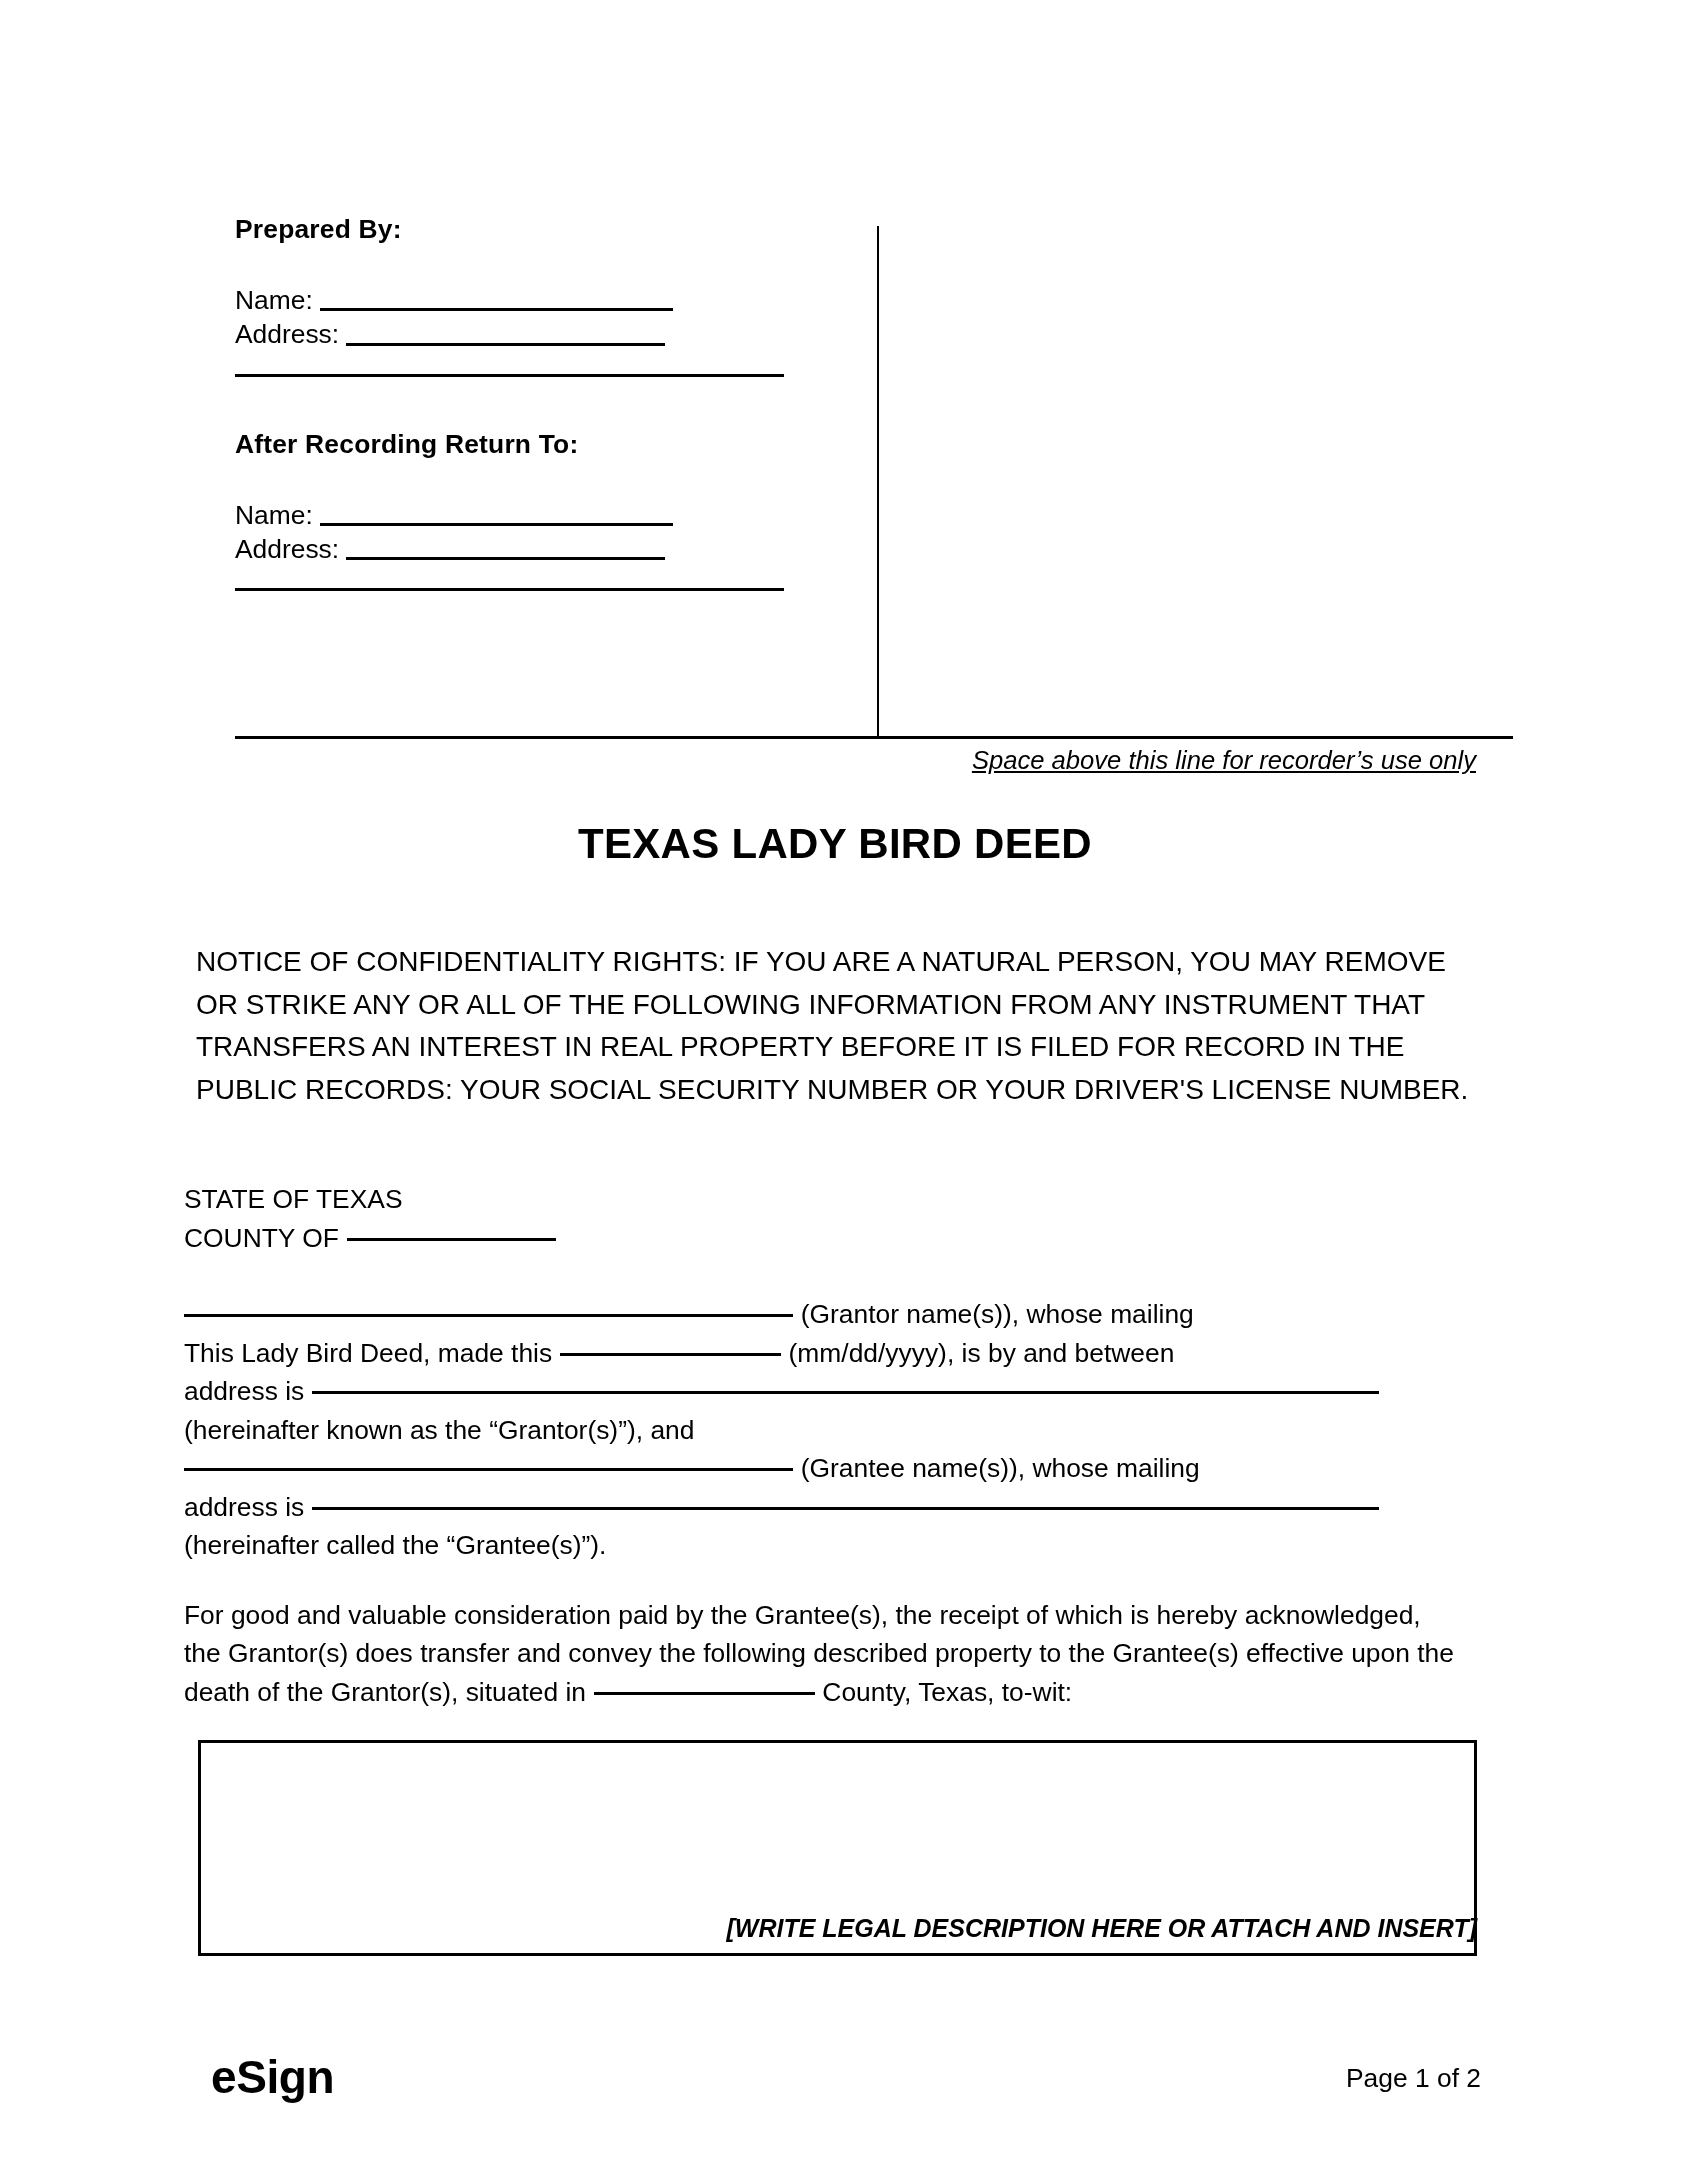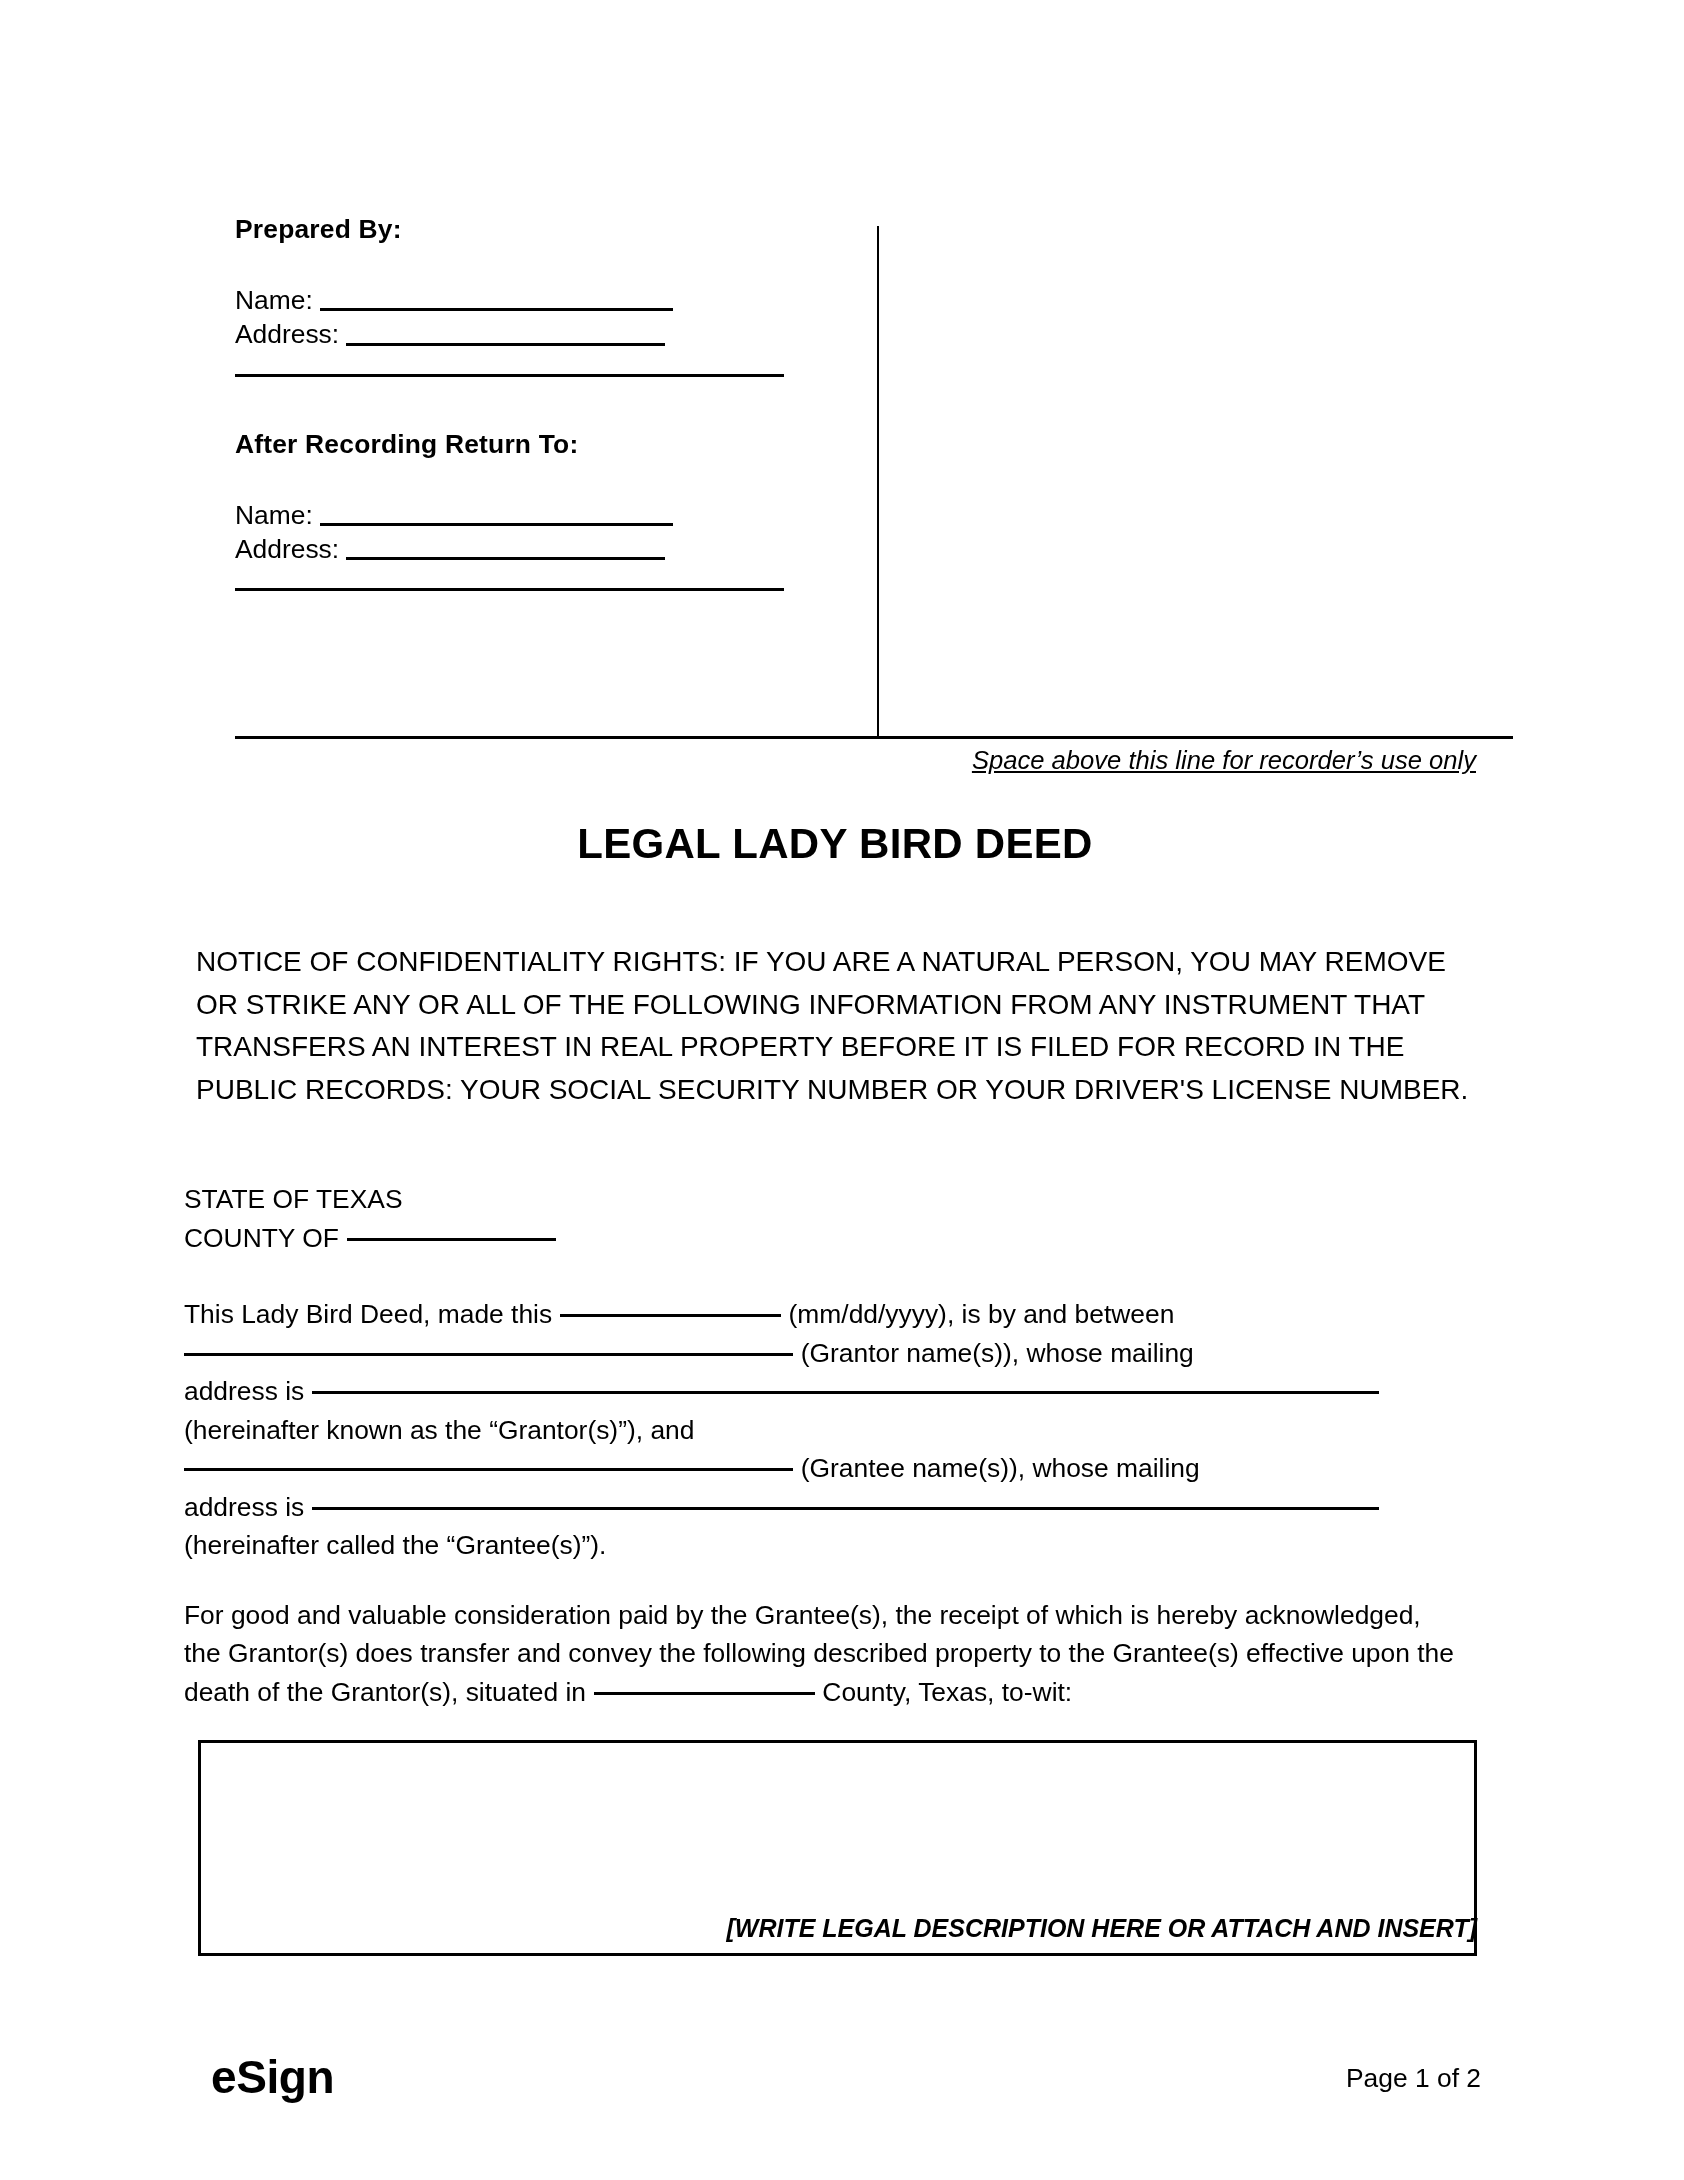--- a/index.html
+++ b/index.html
@@ -241,47 +241,47 @@
         </div>
       </div>
 
     </div>
 
     <div class="recorder-baseline"></div>
   </div>
 
   <div class="recorder-caption">Space above this line for recorder’s use only</div>
 
-  <h1 class="doc-title">LEGAL LADY BIRD DEED</h1>
+  <h1 class="doc-title">TEXAS LADY BIRD DEED</h1>
 
   <p class="notice">NOTICE OF CONFIDENTIALITY RIGHTS: IF YOU ARE A NATURAL PERSON, YOU MAY REMOVE OR STRIKE ANY OR ALL OF THE FOLLOWING INFORMATION FROM ANY INSTRUMENT THAT TRANSFERS AN INTEREST IN REAL PROPERTY BEFORE IT IS FILED FOR RECORD IN THE PUBLIC RECORDS: YOUR SOCIAL SECURITY NUMBER OR YOUR DRIVER'S LICENSE NUMBER.</p>
 
   <div class="body-text">
 
     <p>STATE OF TEXAS</p>
 
     <div class="line-row">
       <span>COUNTY OF</span>
       <span class="inline-rule rule-county-top"></span>
     </div>
 
     <div class="gap-md"></div>
+
+    <div class="line-row">
+      <span class="inline-rule rule-party"></span>
+      <span>(Grantor name(s)), whose mailing</span>
+    </div>
 
     <div class="line-row">
       <span>This Lady Bird Deed, made this</span>
       <span class="inline-rule rule-date"></span>
       <span>(mm/dd/yyyy), is by and between</span>
     </div>
 
     <div class="line-row">
-      <span class="inline-rule rule-party"></span>
-      <span>(Grantor name(s)), whose mailing</span>
-    </div>
-
-    <div class="line-row">
       <span>address is</span>
       <span class="inline-rule rule-address"></span>
     </div>
 
     <p>(hereinafter known as the “Grantor(s)”), and</p>
 
     <div class="line-row">
       <span class="inline-rule rule-party"></span>
       <span>(Grantee name(s)), whose mailing</span>
     </div>

